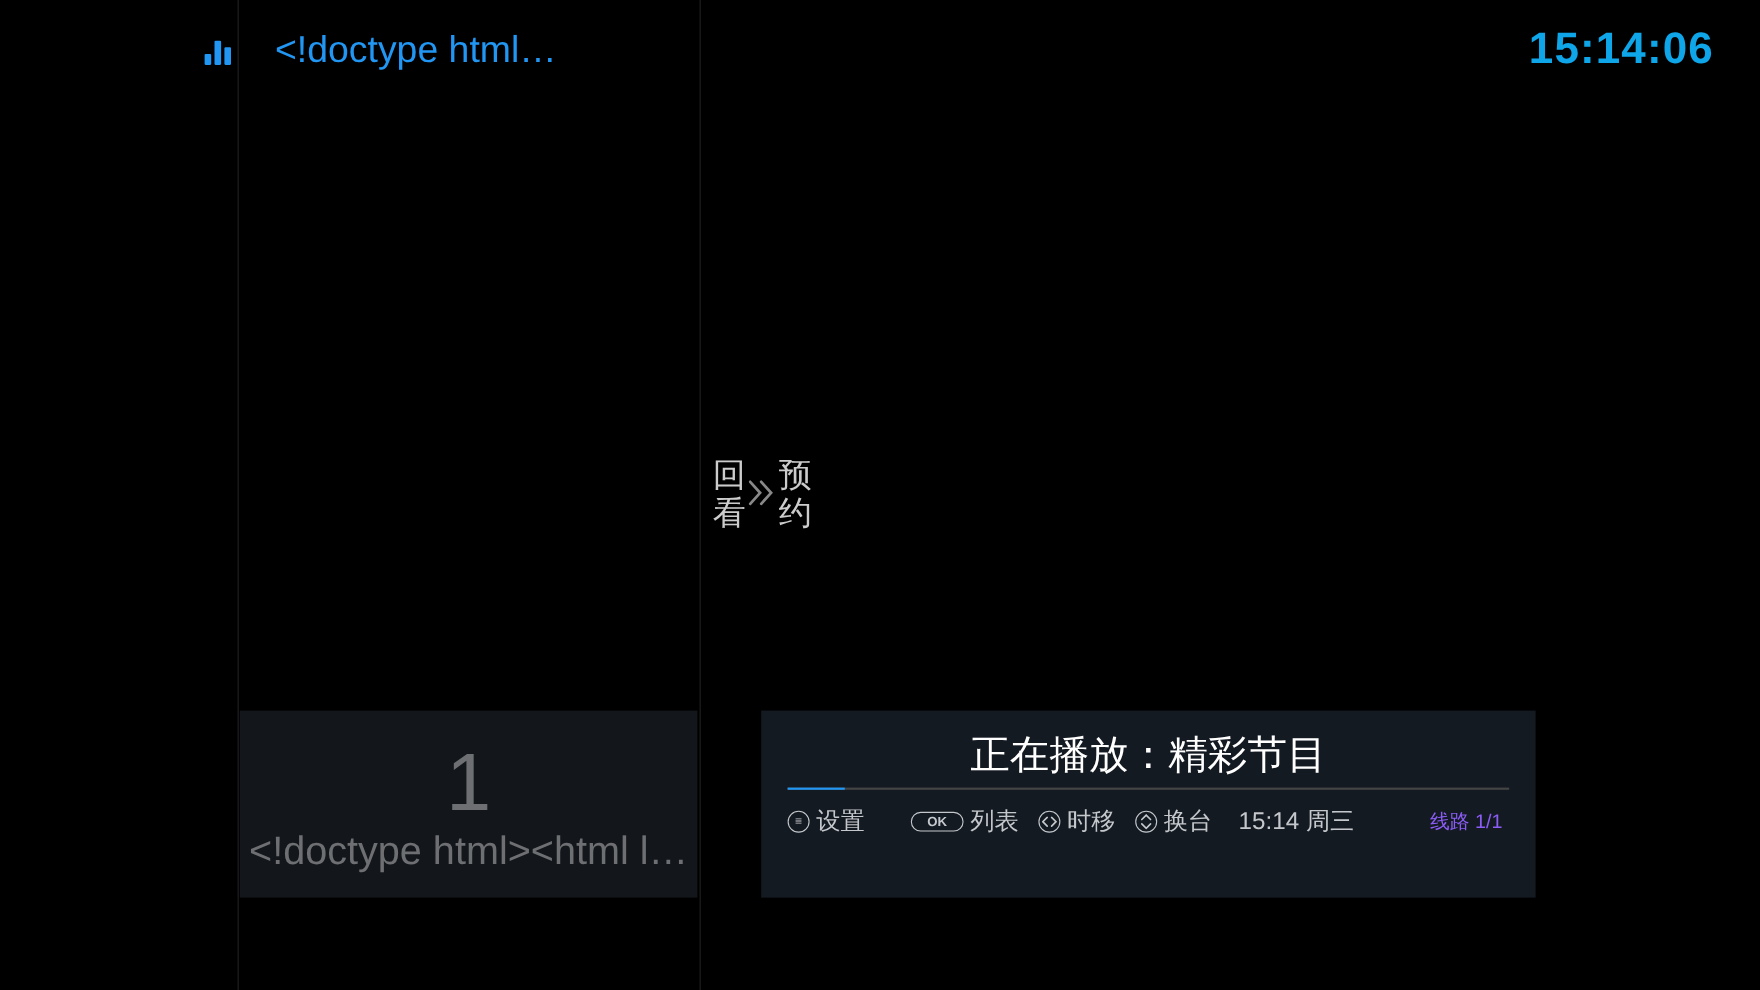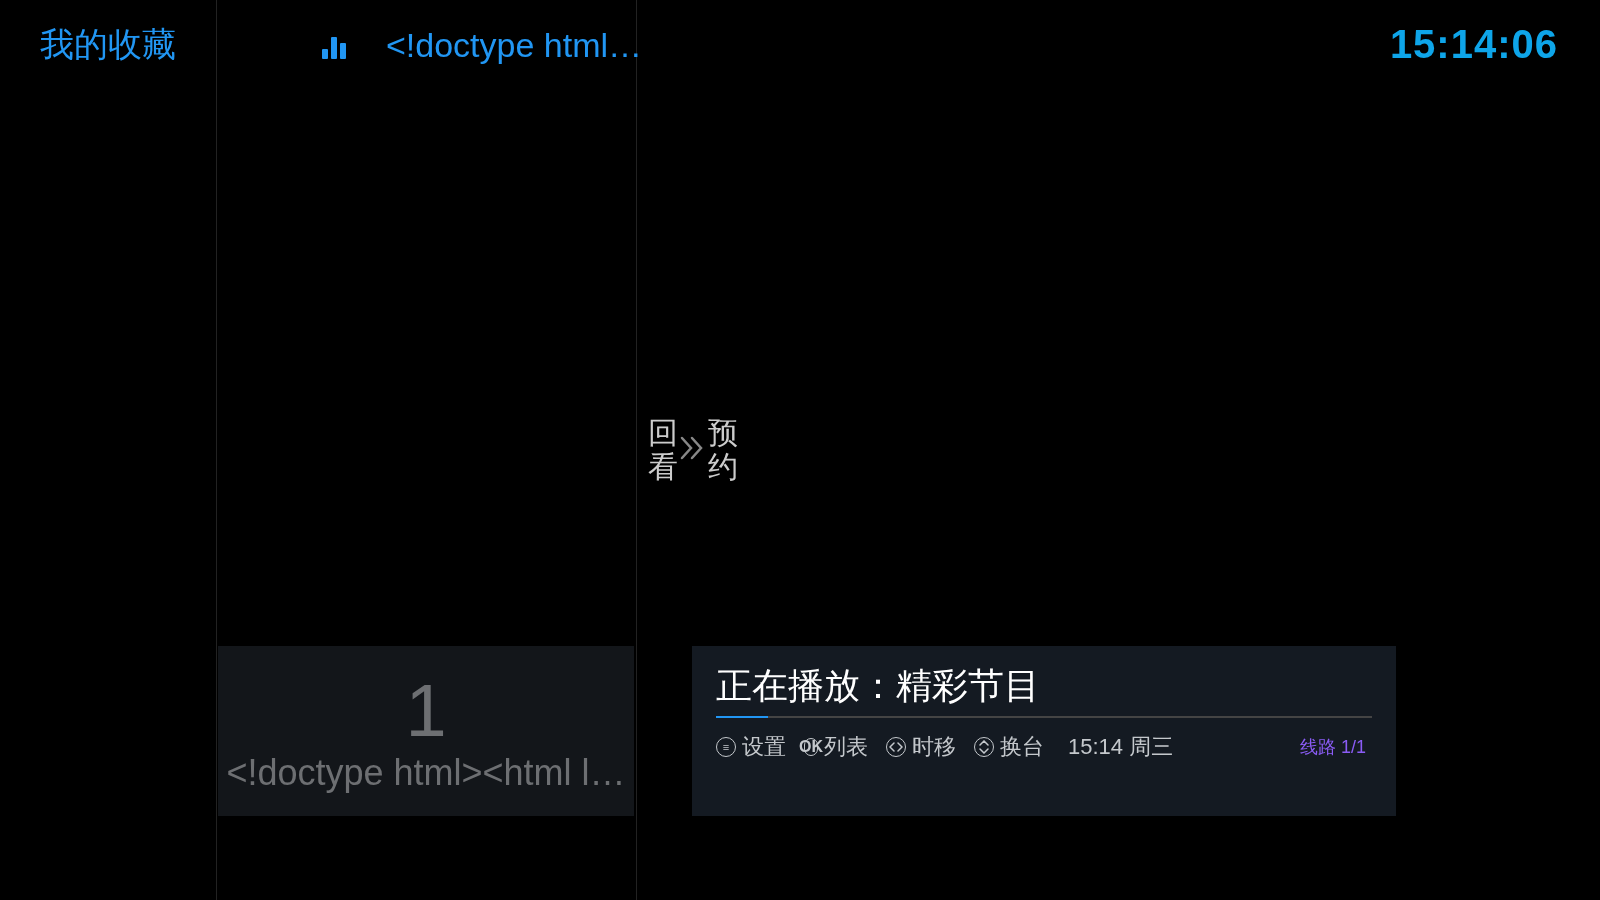--- a/index.html
+++ b/index.html
@@ -146,20 +146,21 @@
     .info-panel {
       position: absolute;
       left: 692px;
       bottom: 84px;
       width: 704px;
       height: 170px;
       background: rgba(30,40,52,0.65);
       padding: 18px 24px 0 24px;
       display: flex;
       flex-direction: column;
+      text-align: center;
     }
     .now-playing {
       color: #fff;
       font-size: 36px;
       line-height: 44px;
       padding-bottom: 6px;
       position: relative;
     }
     .playing-underline {
       position: relative;
@@ -197,39 +198,38 @@
       border: 1.5px solid #c4c8cc;
       border-radius: 50%;
       display: inline-flex;
       align-items: center;
       justify-content: center;
       font-size: 11px;
       font-weight: bold;
       letter-spacing: 0;
     }
     .ci-menu { width:20px; height:20px; border-radius:50%; }
-    .ci-ok   { width:14px; height:18px; border-radius:9px; font-size:16px; }
+    .ci-ok   { width:48px; height:18px; border-radius:9px; font-size:12px;margin-left:24px; }
     .ci-lr   { width:20px; height:20px; border-radius:50%; }
     .ci-ud   { width:20px; height:20px; border-radius:50%; }
     .dt-label { color:#c4c8cc; margin-left: 6px; }
     .line-info {
       margin-left: auto;
       font-size: 18px;
       color: #8b5cf6;
       padding-right: 6px;
     }
   </style>
 </head>
 <body>
 
 <div class="vline-left"></div>
 <div class="vline-mid"></div>
 
 <div class="topbar">
-  <span class="fav-label">我的收藏</span>
   <span class="bars-icon">
     <span style="height:10px"></span>
     <span style="height:22px"></span>
     <span style="height:16px"></span>
   </span>
   <span class="channel-title">&lt;!doctype html…</span>
 </div>
 
 <div class="clock">15:14:06</div>
 

